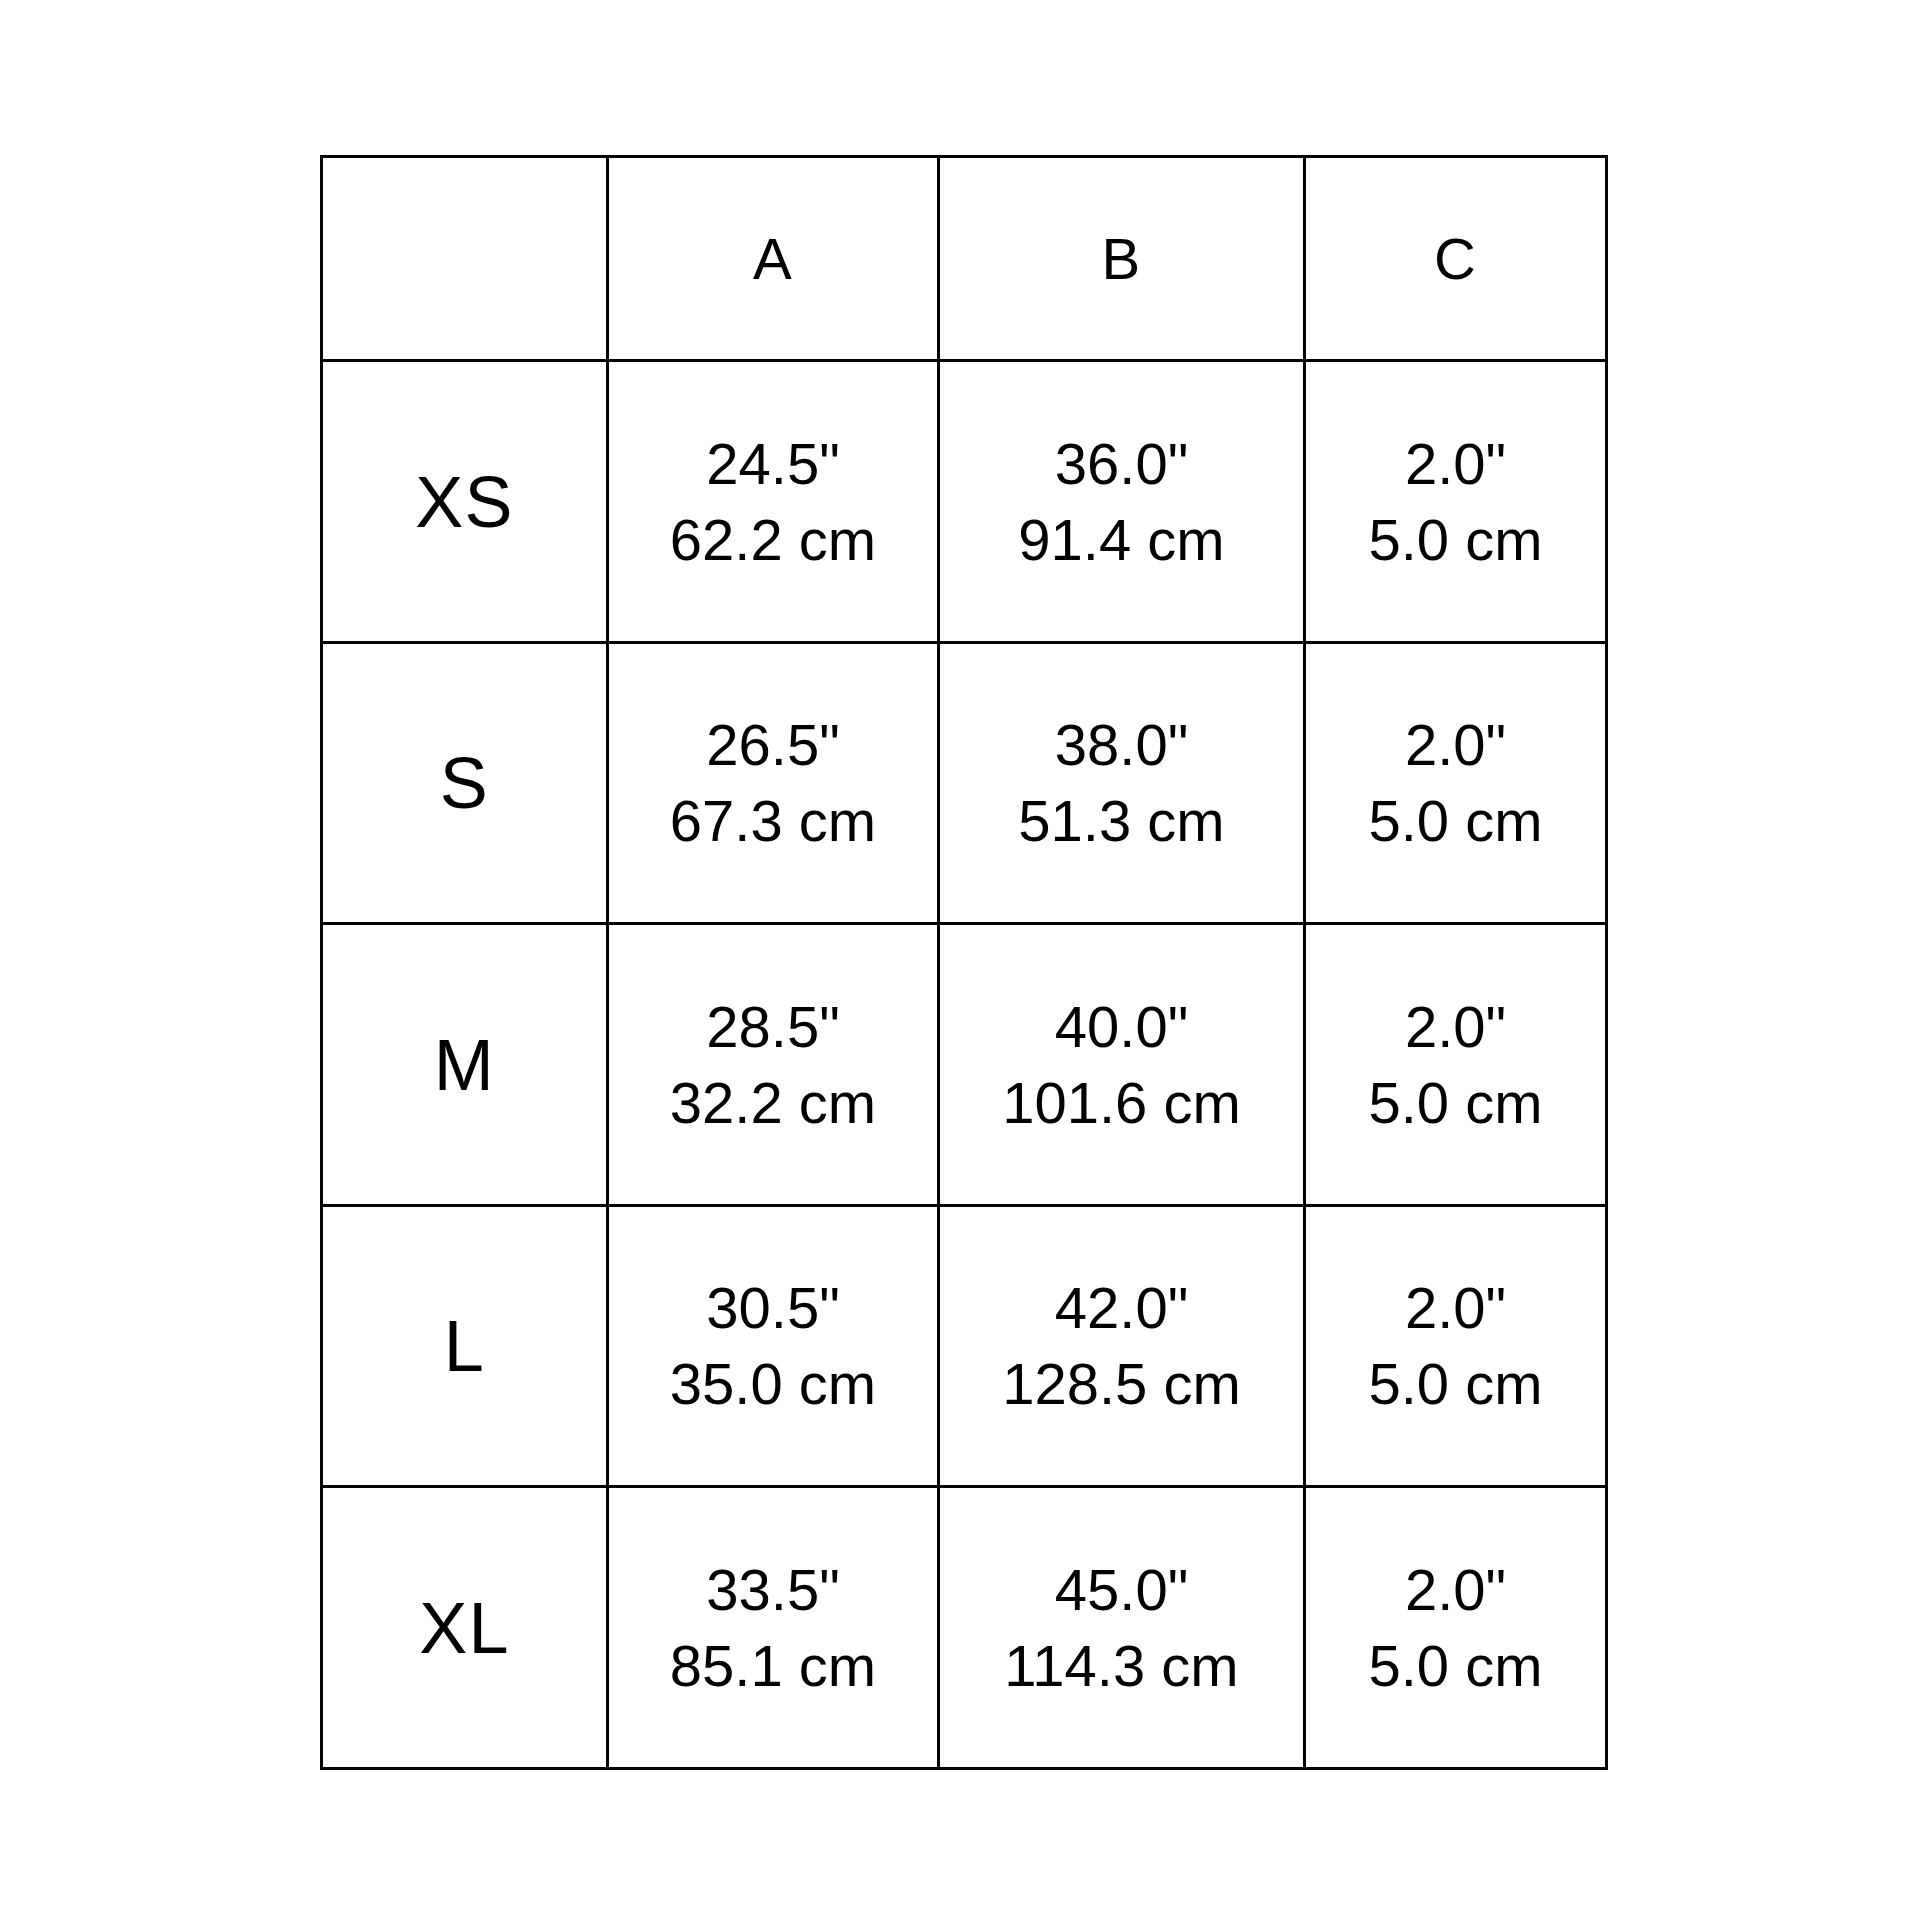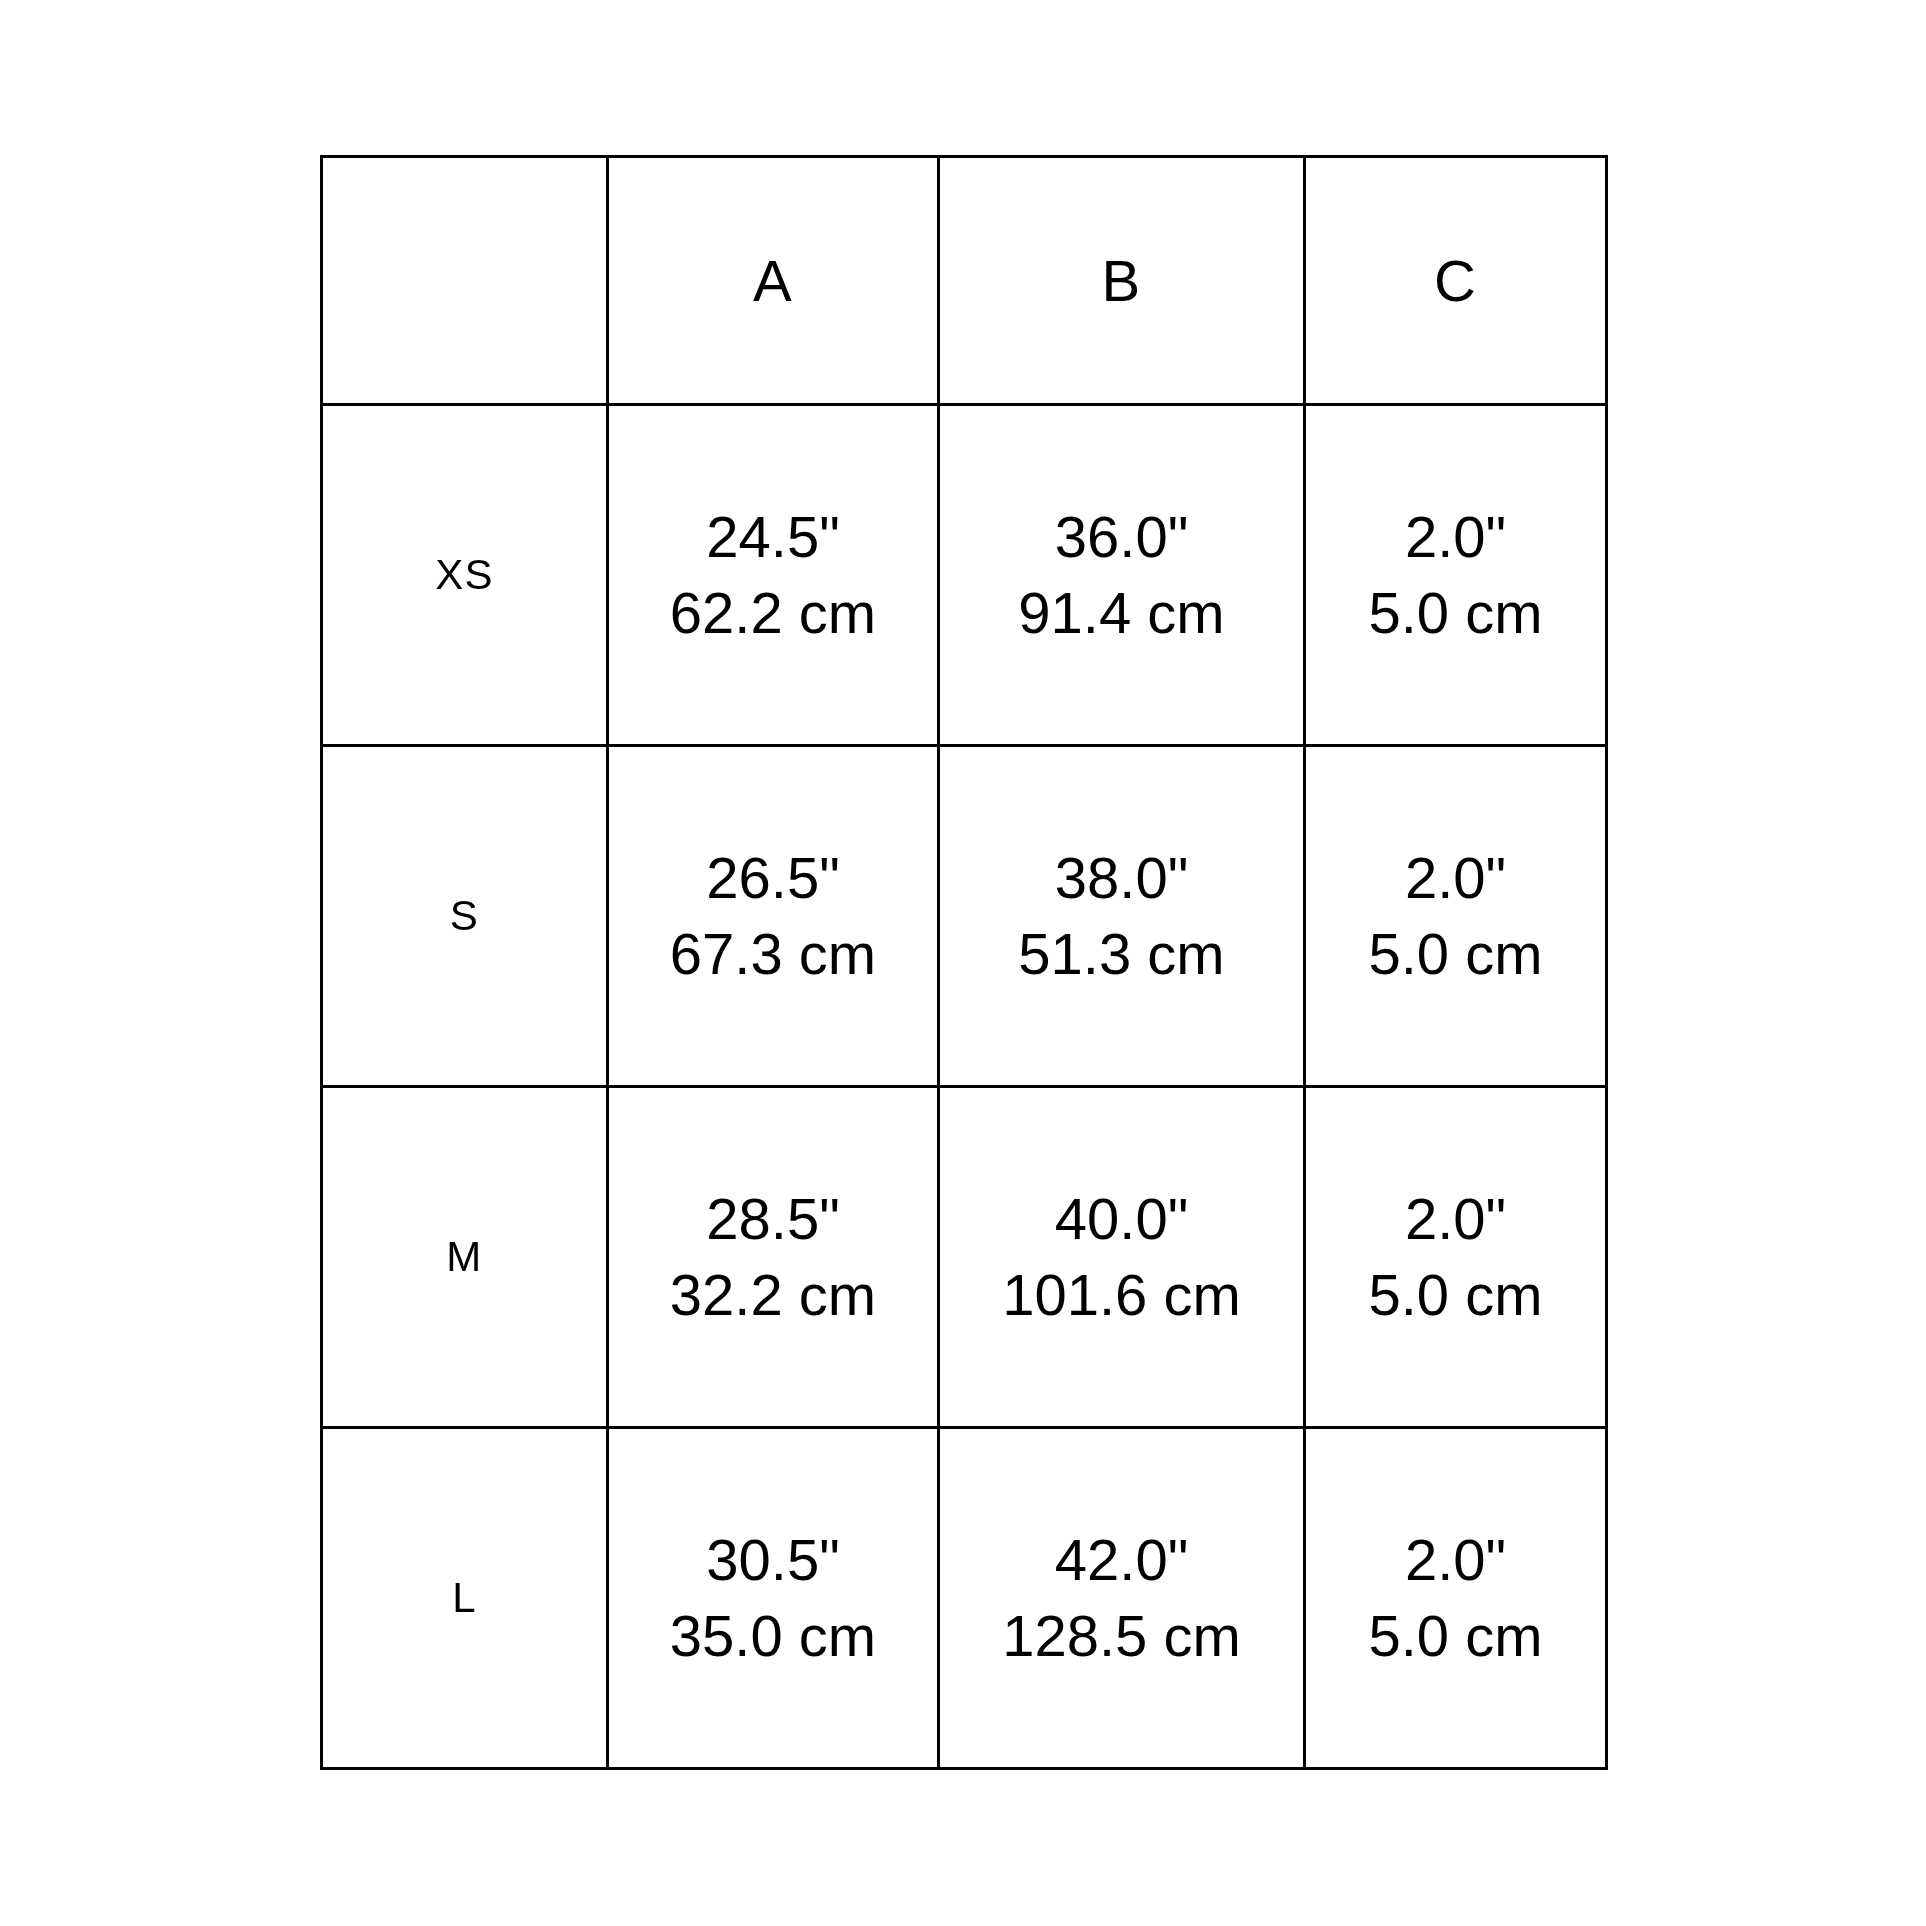--- a/index.html
+++ b/index.html
@@ -35,21 +35,21 @@
 
   tr.header-row  { height: 204px; }
   tr.data-row    { height: 281px; }
 
   .col-header-label {
     font-size: 58px;
     letter-spacing: 1.3px;
   }
 
   .size-label {
-    font-size: 42px;
+    font-size: 72px;
     letter-spacing: 1.3px;
   }
 
   .measurement-inches,
   .measurement-cm {
     font-size: 58px;
     line-height: 76px;
     white-space: nowrap;
   }
 </style>
@@ -129,15 +129,30 @@
     <td>
       <div class="measurement-inches">42.0"</div>
       <div class="measurement-cm">128.5 cm</div>
     </td>
     <td>
       <div class="measurement-inches">2.0"</div>
       <div class="measurement-cm">5.0 cm</div>
     </td>
   </tr>
 
+  <tr class="data-row">
+    <td><span class="size-label">XL</span></td>
+    <td>
+      <div class="measurement-inches">33.5"</div>
+      <div class="measurement-cm">85.1 cm</div>
+    </td>
+    <td>
+      <div class="measurement-inches">45.0"</div>
+      <div class="measurement-cm">114.3 cm</div>
+    </td>
+    <td>
+      <div class="measurement-inches">2.0"</div>
+      <div class="measurement-cm">5.0 cm</div>
+    </td>
+  </tr>
 </tbody>
   </table>
 
 
 </body></html>

